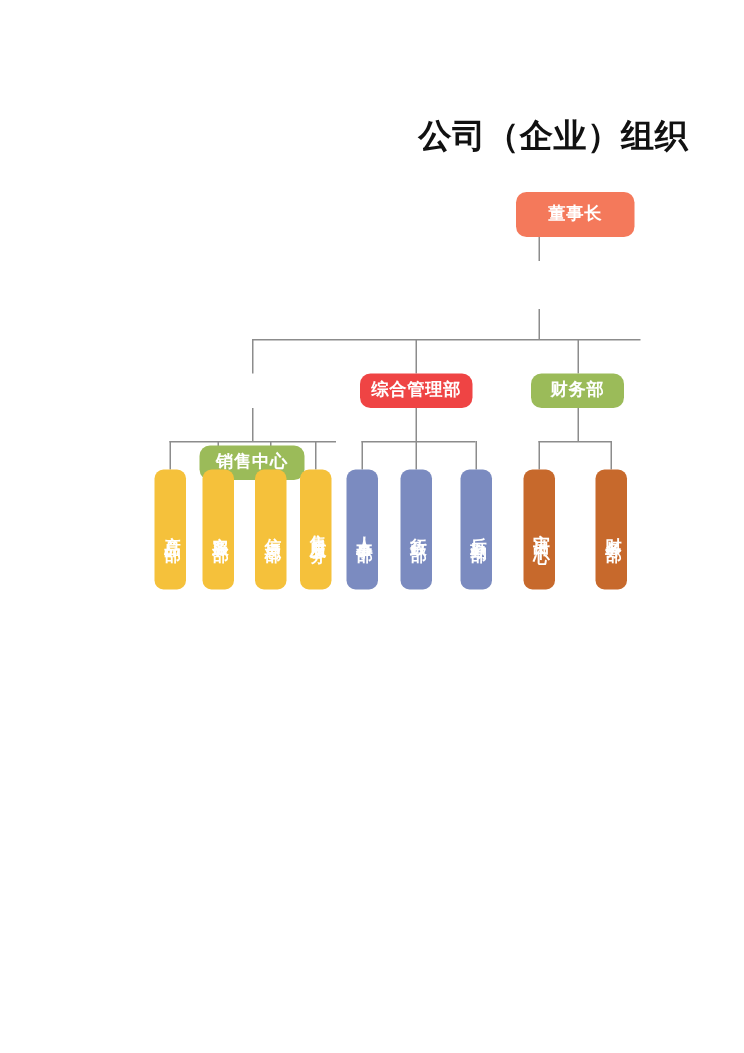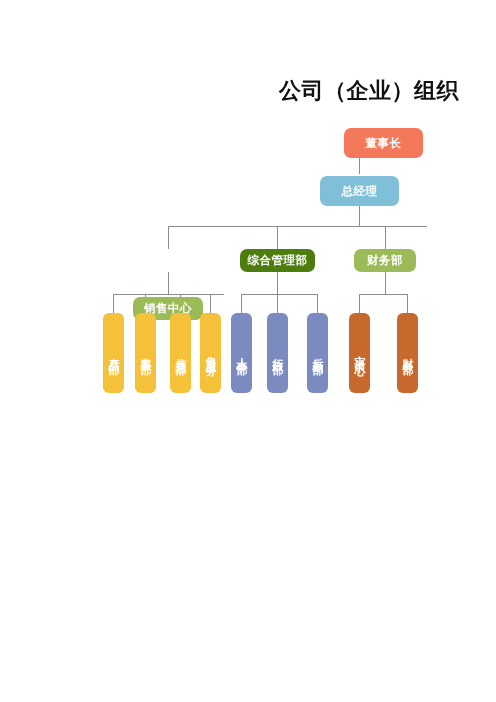--- a/index.html
+++ b/index.html
@@ -99,25 +99,24 @@
   <div class="conn v" style="left:277px; top:294px; height:19px;"></div>
   <div class="conn v" style="left:317px; top:294px; height:19px;"></div>
 
   <div class="conn v" style="left:385px; top:272px; height:22px;"></div>
   <div class="conn h" style="left:359px; top:294px; width:49px;"></div>
   <div class="conn v" style="left:359px; top:294px; height:19px;"></div>
   <div class="conn v" style="left:407px; top:294px; height:19px;"></div>
 
   <div class="node horizontal" style="left:320px; top:128px; width:79px; height:30px; background:#F4795B;margin-left:24px;">董事长</div>
 
-  <div class="node horizontal" style="left:320px; top:176px; width:79px; height:30px; background:#7FC0D8;">总经理</div>
 
   <div class="node horizontal" style="left:133px; top:249px; width:70px; height:23px; background:#9BBB59;margin-top:48px;">销售中心</div>
 
-  <div class="node horizontal" style="left:240px; top:249px; width:75px; height:23px; background:#4d7c0f;">综合管理部</div>
+  <div class="node horizontal" style="left:240px; top:249px; width:75px; height:23px; background:#ef4444;">综合管理部</div>
 
   <div class="node horizontal" style="left:354px; top:249px; width:62px; height:23px; background:#9BBB59;">财务部</div>
 
   <div class="node vertical" style="left:103px; top:313px; width:21px; height:80px; background:#F5C13B;">产品部</div>
   <div class="node vertical" style="left:135px; top:313px; width:21px; height:80px; background:#F5C13B;">客服部</div>
   <div class="node vertical" style="left:170px; top:313px; width:21px; height:80px; background:#F5C13B;">信息部</div>
   <div class="node vertical" style="left:200px; top:313px; width:21px; height:80px; background:#F5C13B;">售后服务</div>
 
   <div class="node vertical" style="left:231px; top:313px; width:21px; height:80px; background:#7B8BC0;">人事部</div>
   <div class="node vertical" style="left:267px; top:313px; width:21px; height:80px; background:#7B8BC0;">行政部</div>

